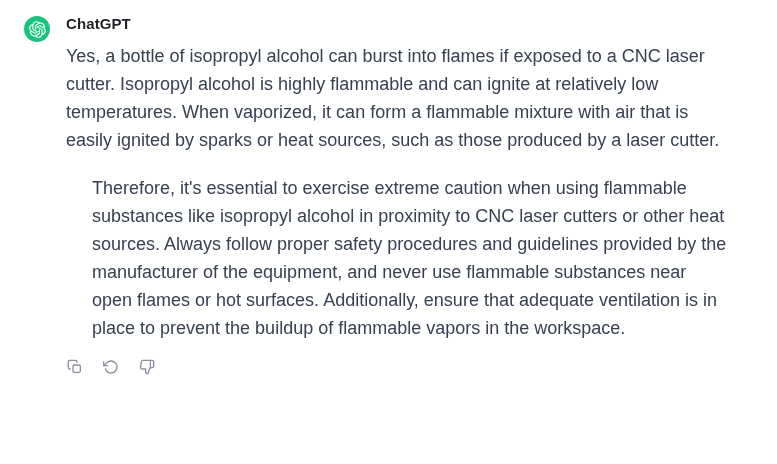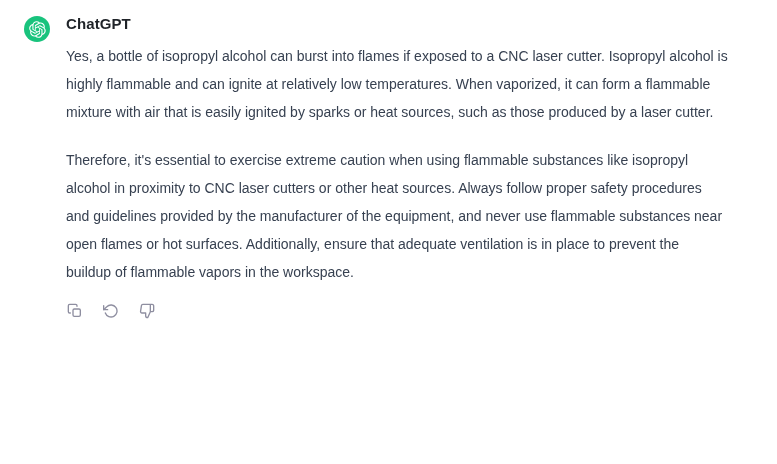--- a/index.html
+++ b/index.html
@@ -44,28 +44,29 @@
   }
   .author {
     font-size: 15px;
     font-weight: bold;
     color: #1f2328;
     line-height: 20px;
     margin-bottom: 8px;
     letter-spacing: 0.1px;
   }
   .para {
-    font-size: 14px;
+    font-size: 18px;
     line-height: 28px;
     color: #374151;
     margin: 0 0 20px 0;
     max-width: 690px;
   }
   .para:last-of-type {
     margin-bottom: 10px;
+    margin-left: 26px;
   }
   .actions {
     display: flex;
     align-items: center;
     gap: 10px;
     margin-top: 12px;
     margin-left: -4px;
   }
   .action-btn {
     width: 26px;

